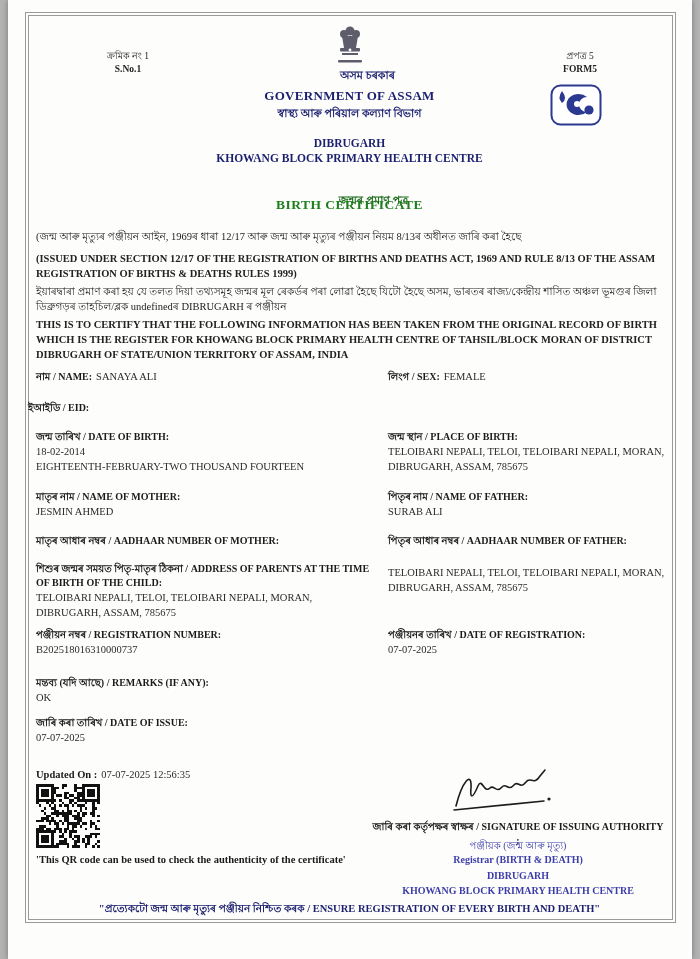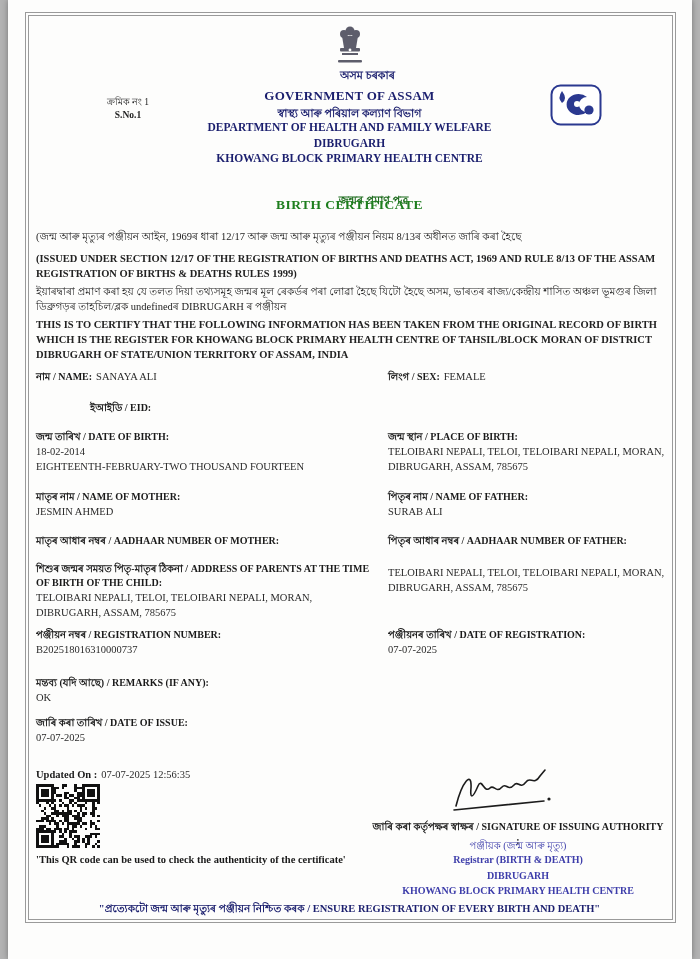--- a/index.html
+++ b/index.html
@@ -10,21 +10,21 @@
     border:1px solid #9a9a9a;padding:2px;}
   .frame-inner{width:100%;height:100%;border:1px solid #9a9a9a;box-sizing:border-box;}
   .abs{position:absolute;}
   .c{text-align:center;}
   .ctr{left:17px;width:649px;text-align:center;}
   .navy{color:#1b1f6e;}
   .green{color:#1e7e1e;}
   .blue{color:#3d3daa;}
   .b{font-weight:bold;}
   .txt{color:#222;font-size:10.5px;line-height:1.45;}
-  .small{font-size:9.5px;line-height:1.4;margin-top:46px;}
+  .small{font-size:9.5px;line-height:1.4;}
   .lbl{font-weight:bold;color:#1a1a1a;font-size:10px;line-height:1.4;}
   .val{color:#2a2a2a;font-size:10.5px;line-height:1.45;}
   .h-as{font-size:11px;font-weight:bold;}
   .h1{font-size:13px;font-weight:bold;letter-spacing:.3px;}
   .h2{font-size:11.5px;font-weight:bold;}
   .title-en{font-size:13.5px;font-weight:bold;letter-spacing:.5px;}
   .para{left:28px;width:634px;}
   svg{display:block;}
 </style>
 </head>
@@ -56,21 +56,20 @@
         <circle cx="17" cy="30" r="1.4" fill="#fdfdfc"></circle>
         <rect x="9" y="33" width="16" height="2"></rect>
         <rect x="5" y="40" width="24" height="2.5" rx="1"></rect>
       </g>
     </svg>
   </div>
 
   <div class="abs ctr h-as navy" style="top:67px;margin-left:18px;">অসম চৰকাৰ</div>
   <div class="abs ctr h1 navy" style="top:88px;">GOVERNMENT OF ASSAM</div>
   <div class="abs ctr h-as navy" style="top:105px;">স্বাস্থ্য আৰু পৰিয়াল কল্যাণ বিভাগ</div>
-  <div class="abs ctr h2 navy" style="top:121px;">DEPARTMENT OF HEALTH AND FAMILY WELFARE</div>
   <div class="abs ctr h2 navy" style="top:137px;">DIBRUGARH</div>
   <div class="abs ctr h2 navy" style="top:152px;">KHOWANG BLOCK PRIMARY HEALTH CENTRE</div>
 
   <div class="abs" style="left:542px;top:84px;">
     <svg width="52" height="42" viewBox="0 0 52 42">
       <rect x="1.5" y="1.5" width="49" height="39" rx="9" fill="#ffffff" stroke="#2b3990" stroke-width="2"></rect>
       <path d="M12 7 q-5 7 0 12 q6 -4 0 -12 Z" fill="#2b3990"></path>
       <path d="M37 13 A12 10.5 0 1 0 37 28 A7 6.5 0 0 1 37 13 Z" fill="#2b3990"></path>
       <circle cx="39" cy="26" r="4.6" fill="#2b3990"></circle>
       <circle cx="27" cy="20" r="3" fill="#ffffff"></circle>
@@ -87,21 +86,21 @@
 
   <div class="abs" style="left:28px;top:366px;width:330px;">
     <span class="lbl">নাম / NAME:</span>
     <span class="val">SANAYA ALI</span>
   </div>
   <div class="abs" style="left:380px;top:366px;width:272px;">
     <span class="lbl">লিংগ / SEX:</span>
     <span class="val">FEMALE</span>
   </div>
 
-  <div class="abs" style="left:36px;top:397px;width:330px;padding-left:46px;">
+  <div class="abs" style="left:20px;top:397px;width:330px;">
     <span class="lbl">ইআইডি / EID:</span>
     <span class="val"></span>
   </div>
 
   <div class="abs" style="left:28px;top:430px;width:330px;">
     <div class="lbl">জন্ম তাৰিখ / DATE OF BIRTH:</div>
     <div class="val">18-02-2014</div>
     <div class="val">EIGHTEENTH-FEBRUARY-TWO THOUSAND FOURTEEN</div>
   </div>
   <div class="abs" style="left:380px;top:430px;width:278px;">

